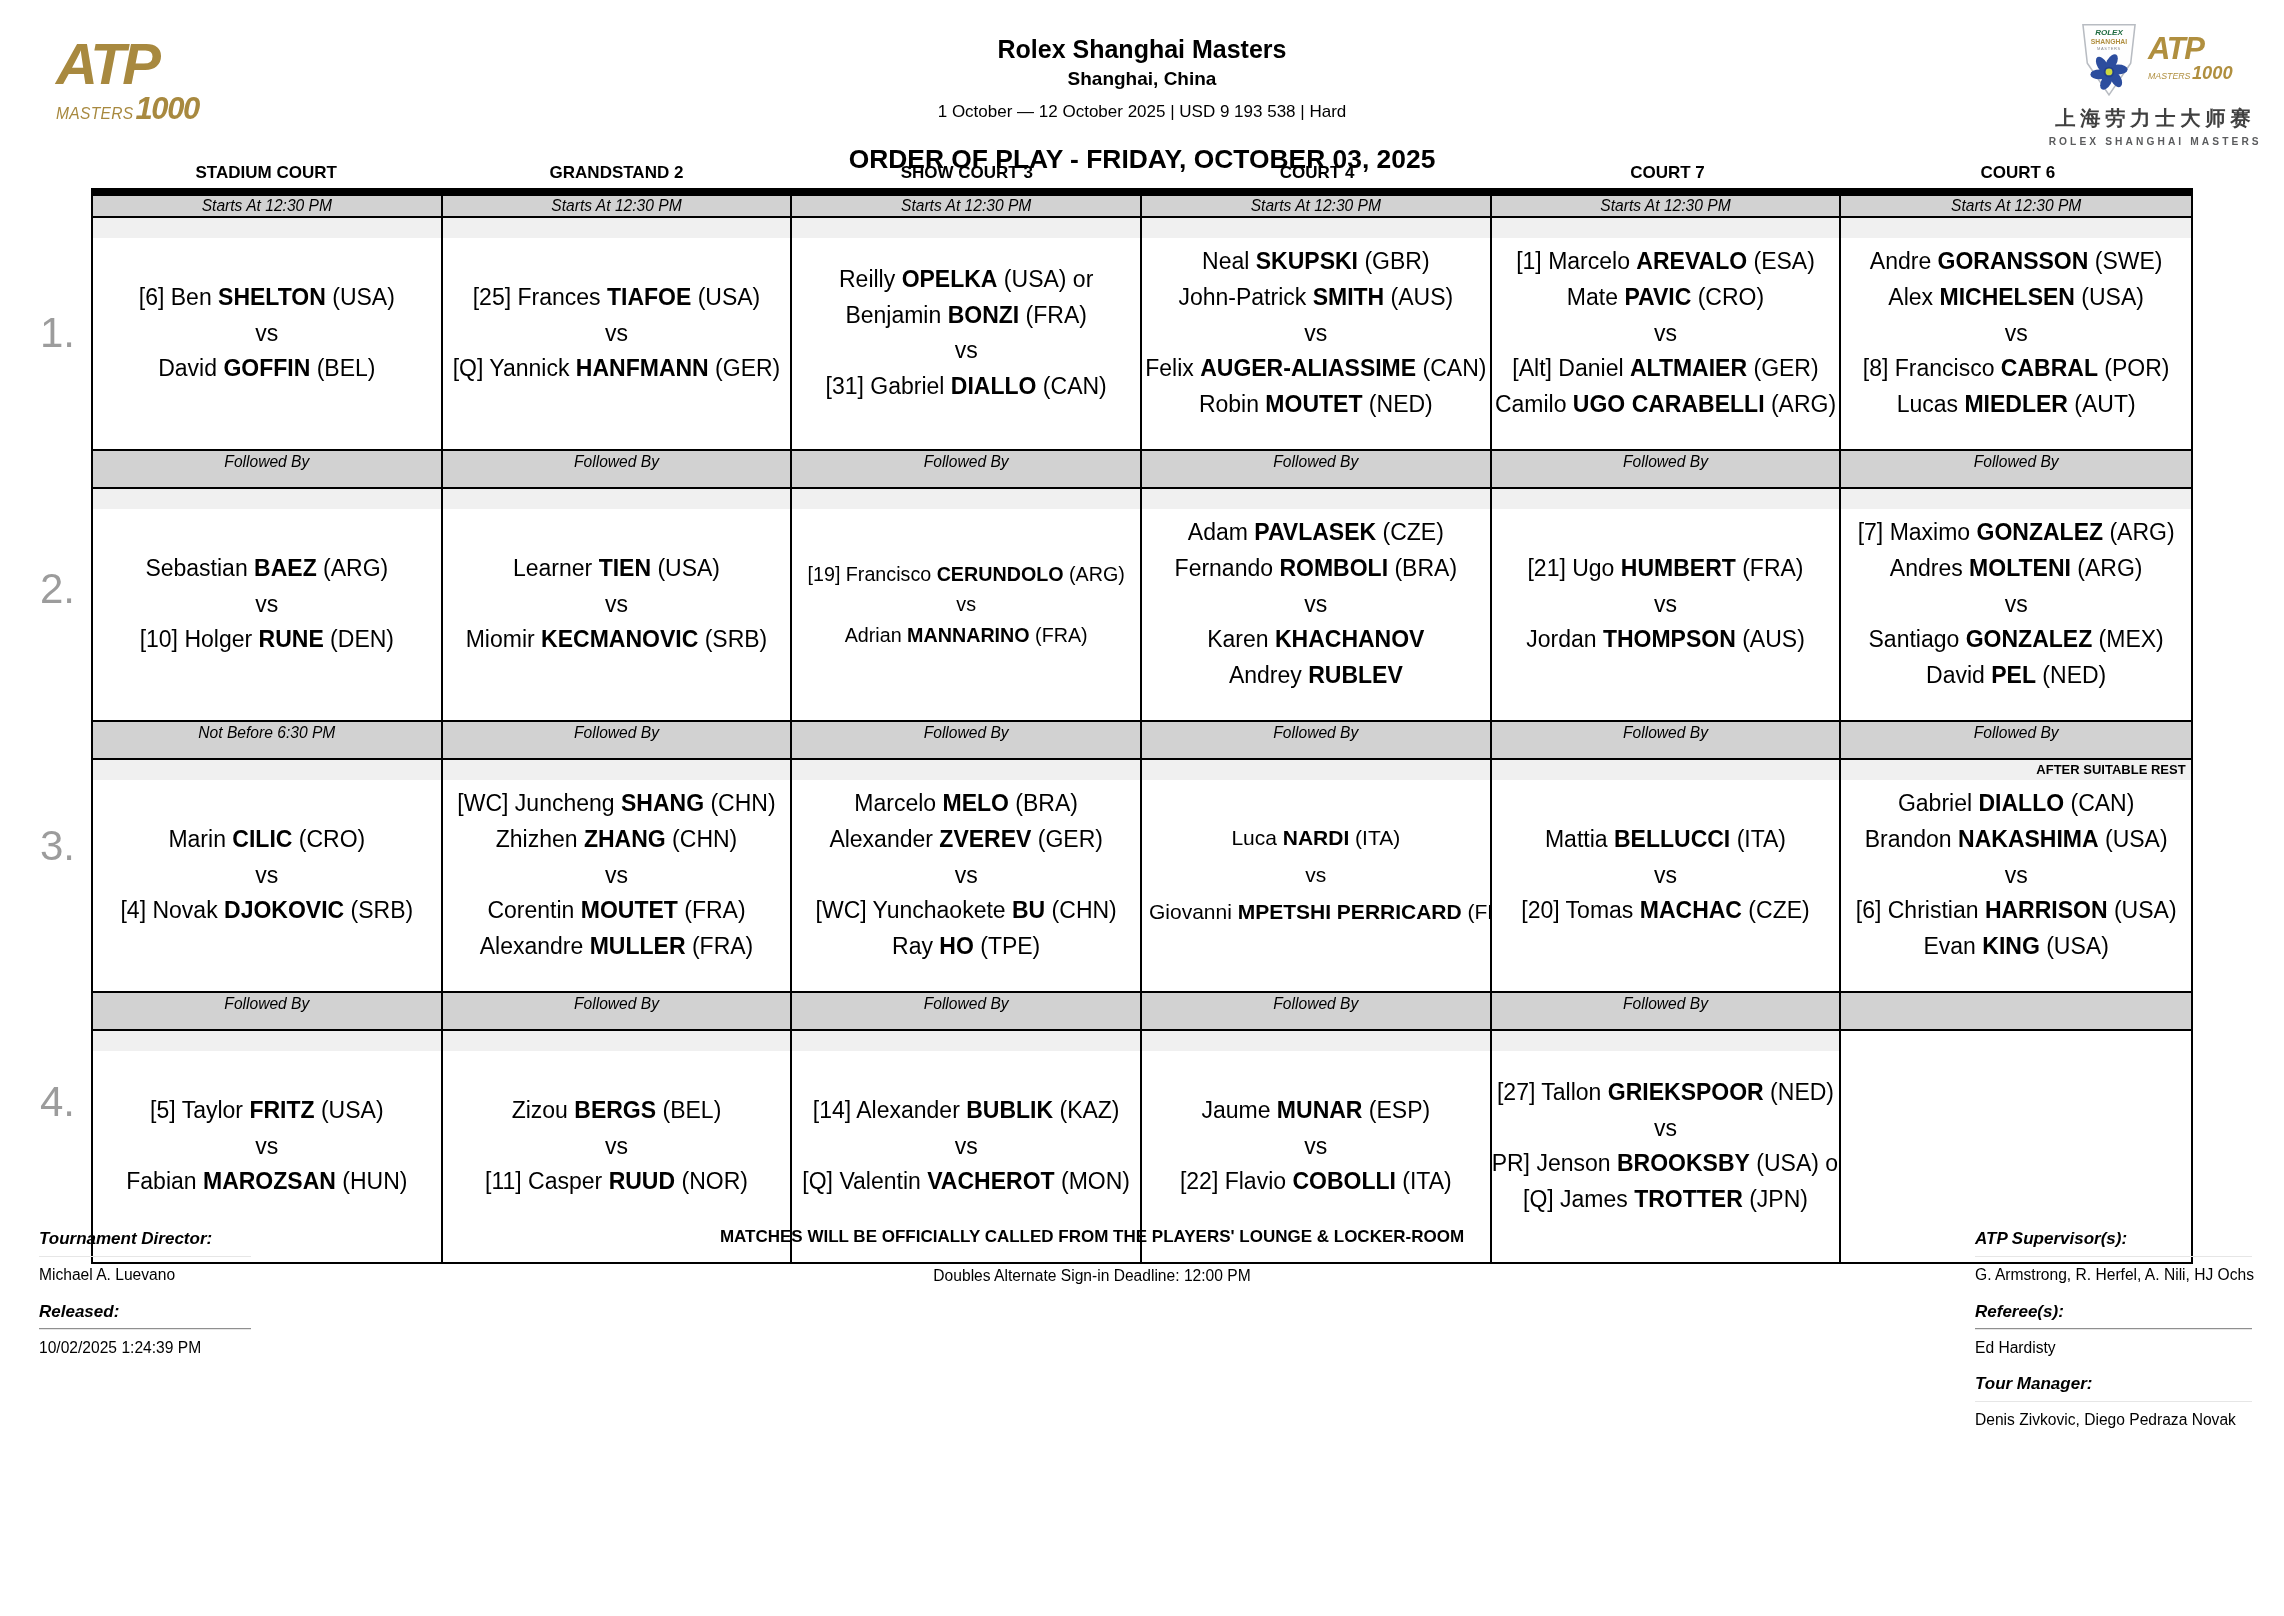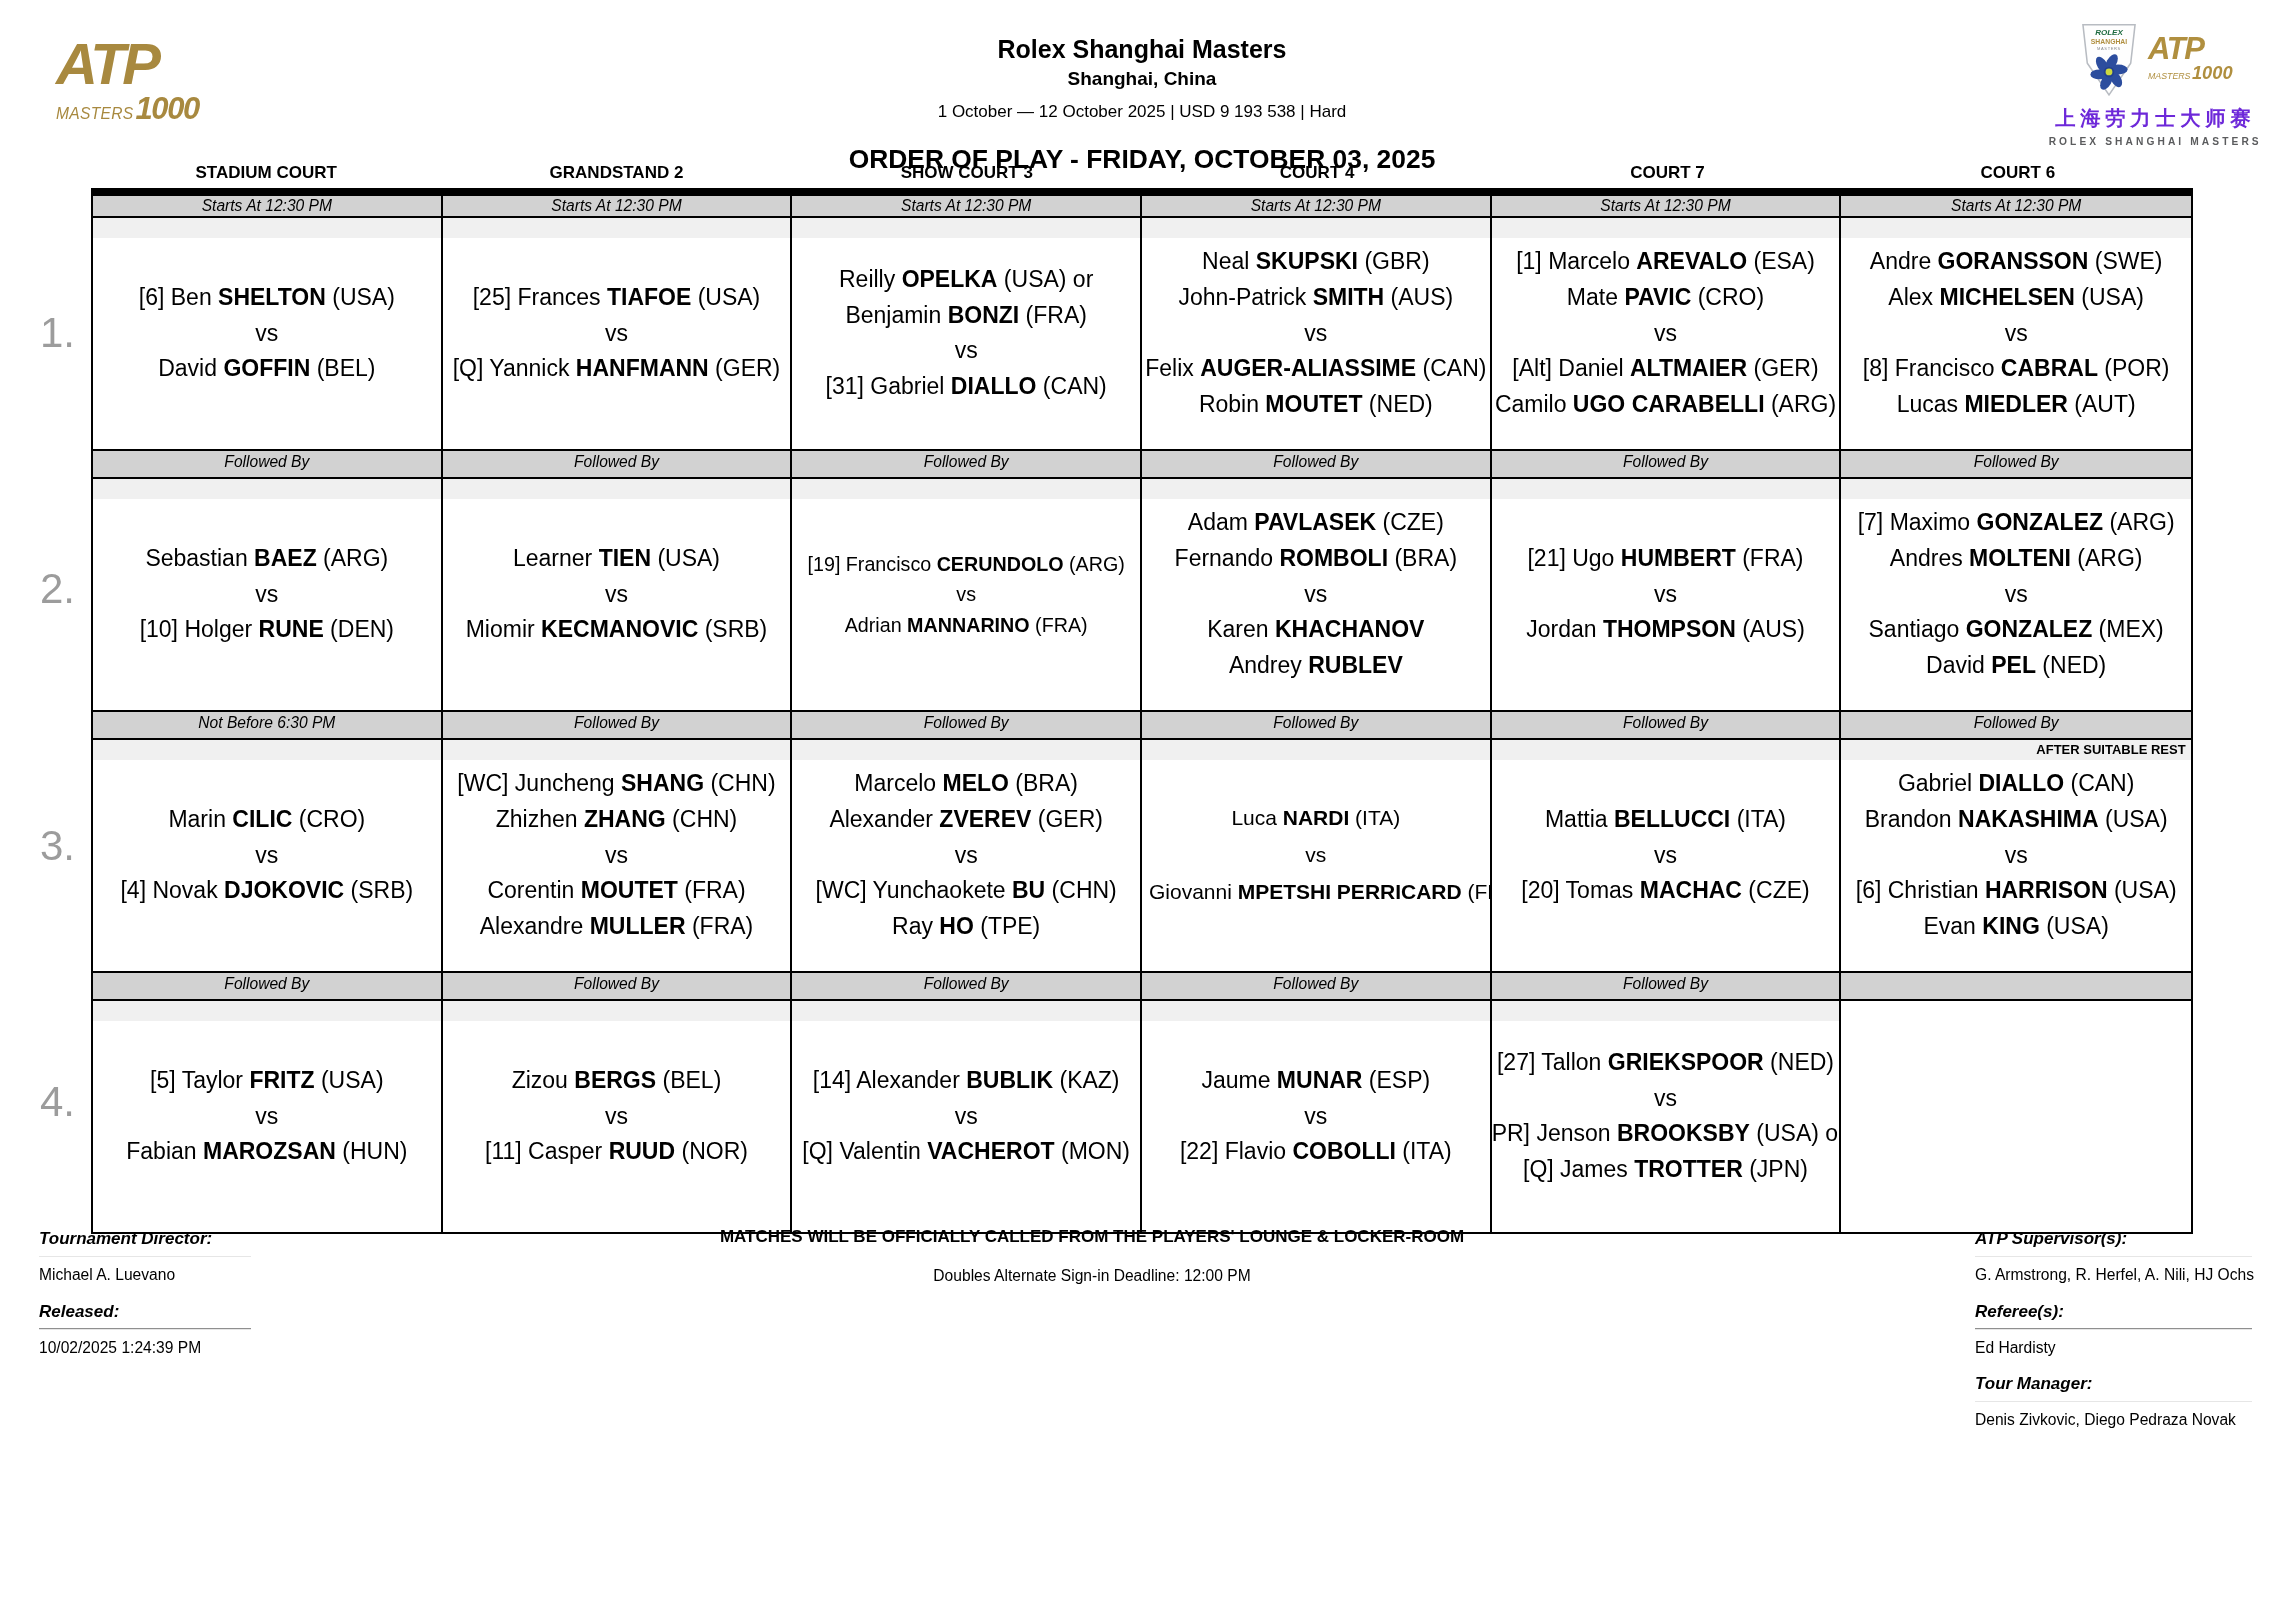--- a/index.html
+++ b/index.html
@@ -21,35 +21,35 @@
   .t-loc { font-size:19px; font-weight:bold; margin-top:4.1px; }
   .t-details { font-size:17px; margin-top:12.2px; }
   .t-oop { font-size:26.4px; font-weight:bold; margin-top:22px; }
 
   .event-logo { position:absolute; right:20.3px; top:22px; width:217px; display:flex; flex-direction:column; align-items:center; }
   .logo-row { display:flex; align-items:center; gap:8.1px; }
   .logo-atp { color:#b08f3f; font-style:italic; text-align:left; }
   .logo-atp .a1 { font-size:31px; font-weight:bold; letter-spacing:-1.4px; line-height:0.9; }
   .logo-atp .a2 { font-size:8.8px; }
   .logo-atp .a3 { font-size:18.3px; font-weight:bold; margin-left:1.4px; }
-  .logo-cn { margin-top:6.8px; font-size:20.3px; font-weight:bold; color:#6d28d9; letter-spacing:4.7px; white-space:nowrap; }
+  .logo-cn { margin-top:6.8px; font-size:20.3px; font-weight:bold; color:#404040; letter-spacing:4.7px; white-space:nowrap; }
   .logo-en { margin-top:4.7px; font-size:10.2px; font-weight:bold; color:#5b5c5e; letter-spacing:3.1px; white-space:nowrap; }
 
   
   .court-titles { position:absolute; left:91px; top:163px; width:2102px; display:grid; grid-template-columns:repeat(6,1fr); }
   .court-title { text-align:center; font-weight:bold; font-size:17px; }
 
   .table-wrap { position:absolute; left:91px; top:188px; width:2102px; }
   .tbl { border-left:2px solid #000; border-right:2px solid #000; border-bottom:2.7px solid #000; }
   .topbar { height:8.1px; background:#000; }
 
   .hdr-row { display:grid; grid-template-columns:repeat(6,1fr); background:#d2d2d2; border-bottom:2px solid #000; }
   .hdr-row.sep { border-top:2px solid #000; }
   .hdr-cell { height:19.7px; line-height:19.7px; text-align:center; font-style:italic; font-size:15.6px; border-right:2px solid #000; overflow:hidden; }
-  .hdr-row.sep .hdr-cell { height:26px; line-height:22px; }
+  .hdr-row.sep .hdr-cell { height:36px; line-height:22px; }
   .hdr-cell:last-child { border-right:none; }
 
   .match-row { display:grid; grid-template-columns:repeat(6,1fr); }
   .match-cell { height:231px; border-right:2px solid #000; display:flex; flex-direction:column; background:#fff; overflow:hidden; }
   .match-cell:last-child { border-right:none; }
   .strip { height:20.3px; flex:none; background:#f0f0f0; font-size:13px; font-weight:bold; line-height:20.3px; text-align:right; padding-right:5.4px; }
   .lines { flex:1; display:flex; flex-direction:column; justify-content:center; align-items:center; transform:translateY(-10.2px); }
   .line { font-size:23px; line-height:1.55; white-space:nowrap; }
   .lines.small .line { font-size:19.7px; }
   .lines.xsmall .line { font-size:21px; line-height:1.75; }

